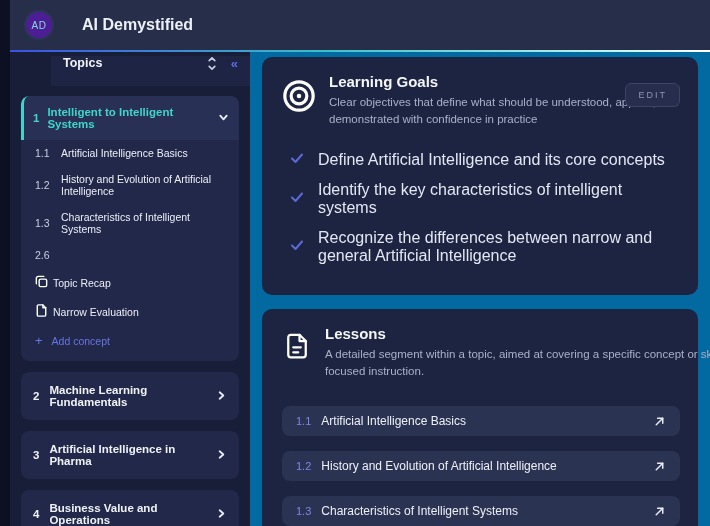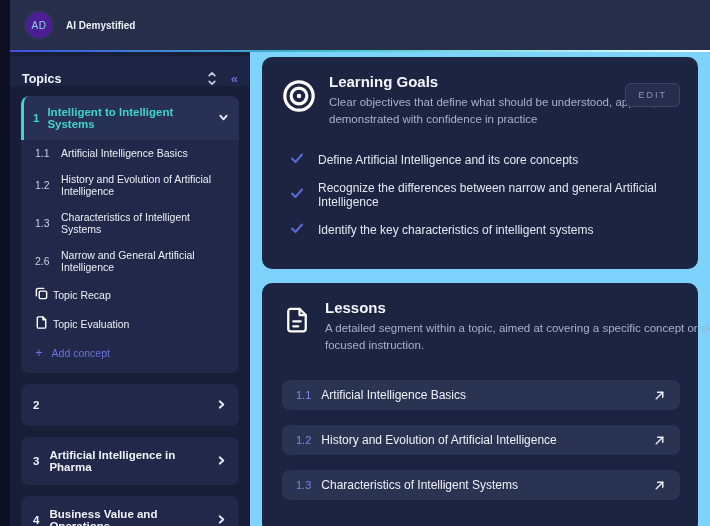--- a/index.html
+++ b/index.html
@@ -17,30 +17,30 @@
   .topbar {
     position: absolute; left: 10px; right: 0; top: 0; height: 50px;
     background: #272e49; display: flex; align-items: center; gap: 12px; padding-left: 14px;
   }
   .avatar {
     width: 30px; height: 30px; border-radius: 50%;
     background: #4c1d95; border: 2px solid #2c365a;
     display: flex; align-items: center; justify-content: center;
     font-size: 10px; font-weight: normal; color: #87d9d6; letter-spacing: .5px;
   }
-  .app-title { font-size: 10px; font-weight: 600; color: #ecf0f8; }
+  .app-title { font-size: 16px; font-weight: 600; color: #ecf0f8; margin-left: 16px; }
   .gradient-line {
     position: absolute; left: 10px; right: 0; top: 50px; height: 2px;
     background: linear-gradient(90deg, #3c51e2 0%, #3fbfc8 45%, #bdf3ef 85%, #ffffff 100%);
   }
   
   .sidebar { position: absolute; left: 10px; top: 52px; width: 240px; bottom: 0; background: #181e37; }
   .topics-bar {
     margin-top: 4px; height: 30px; background: #1d2444;
-    display: flex; align-items: flex-end; padding: 0 12px;
+    display: flex; align-items: flex-start; padding: 0 12px; margin-left: 41px;
   }
   .topics-title { font-size: 12.5px; font-weight: bold; color: #f2f4fa; }
   .topics-bar .bar-icons { margin-left: auto; display: flex; align-items: center; gap: 14px; }
   .icon-btn { display: inline-flex; align-items: center; cursor: pointer; }
   .collapse-glyph { color: #5f6fe0; font-size: 13px; font-weight: bold; line-height: 1; }
   .topic-list { padding: 10px 11px 0 11px; }
   .topic-card { background: #212849; border-radius: 8px; margin-bottom: 11px; }
   .topic-card.expanded { padding-bottom: 4px; overflow: hidden; }
   .topic-header {
     display: flex; align-items: center; background: #293055;
@@ -63,37 +63,37 @@
     color: #6776e2; font-size: 10.5px; cursor: pointer;
   }
   .add-element .plus { font-size: 13px; line-height: 1; }
   .topic-card.collapsed {
     display: flex; align-items: center; padding: 12px 12px; cursor: pointer;
   }
   .topic-card.collapsed .c-num { font-size: 11.5px; font-weight: bold; color: #f0f2f8; margin-right: 10px; }
   .topic-card.collapsed .c-title { font-size: 11.5px; font-weight: bold; color: #f0f2f8; }
   .topic-card.collapsed .chev { margin-left: auto; }
   
-  .content { position: absolute; left: 250px; right: 0; top: 52px; bottom: 0; background: #7dd3fc; padding: 5px 12px 0 12px; overflow: hidden; }
+  .content { position: absolute; left: 250px; right: 0; top: 52px; bottom: 0; background: #0369a1; padding: 5px 12px 0 12px; overflow: hidden; }
   .card { background: #1d2442; border-radius: 10px; padding: 16px 18px 18px 20px; margin-bottom: 14px; position: relative; }
   .card-header { display: flex; align-items: flex-start; gap: 13px; }
   .card-header .hicon { flex: none; margin-top: 6px; }
   .card-title { font-size: 15px; font-weight: bold; color: #f4f6fb; margin-bottom: 4px; }
   .card-desc { font-size: 11.5px; color: #a9b0c8; line-height: 1.5; }
   .goals-card .card-desc { width: 368px; }
   .lessons-card .card-desc { width: 472px; }
   .edit-btn {
     position: absolute; top: 26px; right: 18px;
     background: #272e4d; border: 1px solid #3b4366; border-radius: 6px;
     color: #8d96b5; font-size: 9px; letter-spacing: 2px; padding: 6px 12px;
     font-family: "Liberation Sans", sans-serif; cursor: pointer;
   }
   .goal-list { margin: 22px 0 0 8px; }
   .goal-row { display: flex; align-items: center; gap: 14px; margin-bottom: 12px; }
-  .goal-row .g-text { font-size: 12px; color: #e3e7f2; }
+  .goal-row .g-text { font-size: 16px; color: #e3e7f2; }
   .lesson-list { margin-top: 26px; }
   .lesson-row {
     background: #2b3352; border-radius: 8px; height: 30px;
     display: flex; align-items: center; padding: 0 14px; margin-bottom: 15px; cursor: pointer;
   }
   .lesson-row .l-num { color: #7b87e8; font-size: 11px; margin-right: 10px; }
   .lesson-row .l-title { font-size: 12px; color: #eef0f7; }
   .lesson-row .l-arrow { margin-left: auto; display: inline-flex; }
 </style>
 </head>
@@ -146,50 +146,50 @@
             <span class="s-title">History and Evolution of Artificial Intelligence</span>
           </div>
 
           <div class="sub-item">
             <span class="s-num">1.3</span>
             <span class="s-title">Characteristics of Intelligent Systems</span>
           </div>
 
           <div class="sub-item">
             <span class="s-num">2.6</span>
-            <span class="s-title">Narrow and General Artificial Intelligence</span>
           </div>
 
         <div class="sub-item extra">
           <span>
             <svg width="15" height="15" viewBox="0 0 16 16" fill="none" stroke="#ffffff" stroke-width="1.5" stroke-linecap="round" stroke-linejoin="round">
                 <rect x="5.5" y="5.5" width="8" height="8" rx="1.5"></rect>
                 <path d="M10.5 2.5H4.5A2 2 0 0 0 2.5 4.5v6"></path>
               </svg>
           </span>
           <span class="x-label">Topic Recap</span>
         </div>
         <div class="sub-item extra">
           <span>
             <svg width="15" height="15" viewBox="0 0 16 16" fill="none" stroke="#ffffff" stroke-width="1.5" stroke-linecap="round" stroke-linejoin="round">
                 <path d="M9.5 2H4.8A1.3 1.3 0 0 0 3.5 3.3v9.4A1.3 1.3 0 0 0 4.8 14h6.4a1.3 1.3 0 0 0 1.3-1.3V5z"></path>
                 <path d="M9.5 2v3h3"></path>
               </svg>
           </span>
-          <span class="x-label">Topic Evaluation</span>
+          <span class="x-label">Narrow Evaluation</span>
         </div>
         <div class="add-element">
           <span class="plus">+</span>
           <span>Add concept</span>
         </div>
       </div>
     </div>
 
       <div class="topic-card collapsed">
         <span class="c-num">2</span>
+        <span class="c-title">Machine Learning Fundamentals</span>
         <span class="chev">
           <svg width="11" height="11" viewBox="0 0 12 12" fill="none" stroke="#e8ebf5" stroke-width="2" stroke-linecap="round" stroke-linejoin="round">
             <polyline points="4,2.5 8,6 4,9.5"></polyline>
           </svg>
         </span>
       </div>
 
       <div class="topic-card collapsed">
         <span class="c-num">3</span>
         <span class="c-title">Artificial Intelligence in Pharma</span>
@@ -241,30 +241,30 @@
           <span class="g-text">Define Artificial Intelligence and its core concepts</span>
         </div>
 
 
         <div class="goal-row">
           <span>
             <svg width="14" height="14" viewBox="0 0 14 14" fill="none" stroke="#5b6bd6" stroke-width="2" stroke-linecap="round" stroke-linejoin="round">
               <polyline points="2,7.5 5.5,11 12,3.5"></polyline>
             </svg>
           </span>
-          <span class="g-text">Recognize the differences between narrow and general Artificial Intelligence</span>
+          <span class="g-text">Identify the key characteristics of intelligent systems</span>
         </div>
 
         <div class="goal-row">
           <span>
             <svg width="14" height="14" viewBox="0 0 14 14" fill="none" stroke="#5b6bd6" stroke-width="2" stroke-linecap="round" stroke-linejoin="round">
               <polyline points="2,7.5 5.5,11 12,3.5"></polyline>
             </svg>
           </span>
-          <span class="g-text">Identify the key characteristics of intelligent systems</span>
+          <span class="g-text">Recognize the differences between narrow and general Artificial Intelligence</span>
         </div>
 
     </div>
   </section>
 
   <section class="card lessons-card">
     <div class="card-header">
       <span class="hicon">
         <svg width="30" height="30" viewBox="0 0 24 24" fill="none" stroke="#ffffff" stroke-width="1.8" stroke-linecap="round" stroke-linejoin="round">
             <path d="M14 3H7a2 2 0 0 0-2 2v14a2 2 0 0 0 2 2h10a2 2 0 0 0 2-2V8z"></path>

